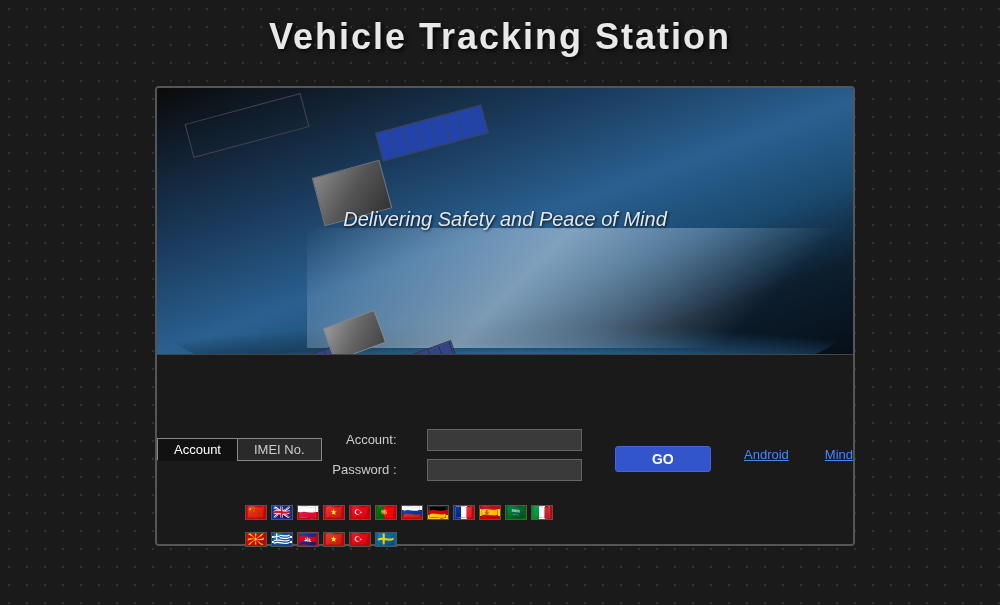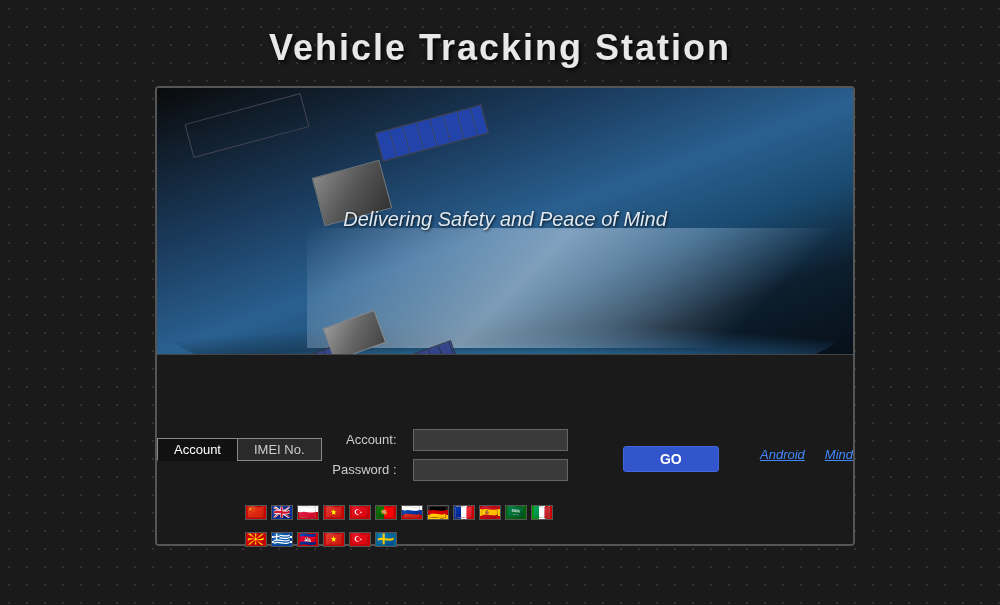--- a/index.html
+++ b/index.html
@@ -10,21 +10,21 @@
       background-color: #1a1a1a;
       background-image: radial-gradient(circle, #333 1px, transparent 1px);
       background-size: 18px 18px;
       font-family: Arial, sans-serif;
       overflow: hidden;
       position: relative;
     }
 
     #app-title {
       position: absolute;
-      top: 27px;
+      top: 16px;
       left: 0;
       right: 0;
       text-align: center;
       color: #e8e8e8;
       font-size: 36px;
       font-weight: bold;
       letter-spacing: 2px;
       text-shadow: 2px 2px 4px rgba(0,0,0,0.8);
     }
 
@@ -195,20 +195,21 @@
       display: flex;
       flex-direction: column;
       gap: 8px;
       width: 260px;
     }
 
     .form-row {
       display: flex;
       align-items: center;
       gap: 16px;
+      justify-content: space-between;
     }
 
     .form-label {
       color: #ccc;
       font-size: 13px;
       width: 75px;
       text-align: right;
     }
 
     .form-input {
@@ -229,22 +230,21 @@
       color: #fff;
       border: 1px solid #4466dd;
       font-size: 14px;
       font-weight: bold;
       cursor: pointer;
       border-radius: 3px;
     }
 
     #links-row {
       display: flex;
-      gap: 20px;
-      font-style: italic;
+      gap: 36px;
     }
 
     .link-text {
       color: #4488ff;
       font-size: 13px;
       text-decoration: underline;
       cursor: pointer;
     }
 
     #flags-row1 {

